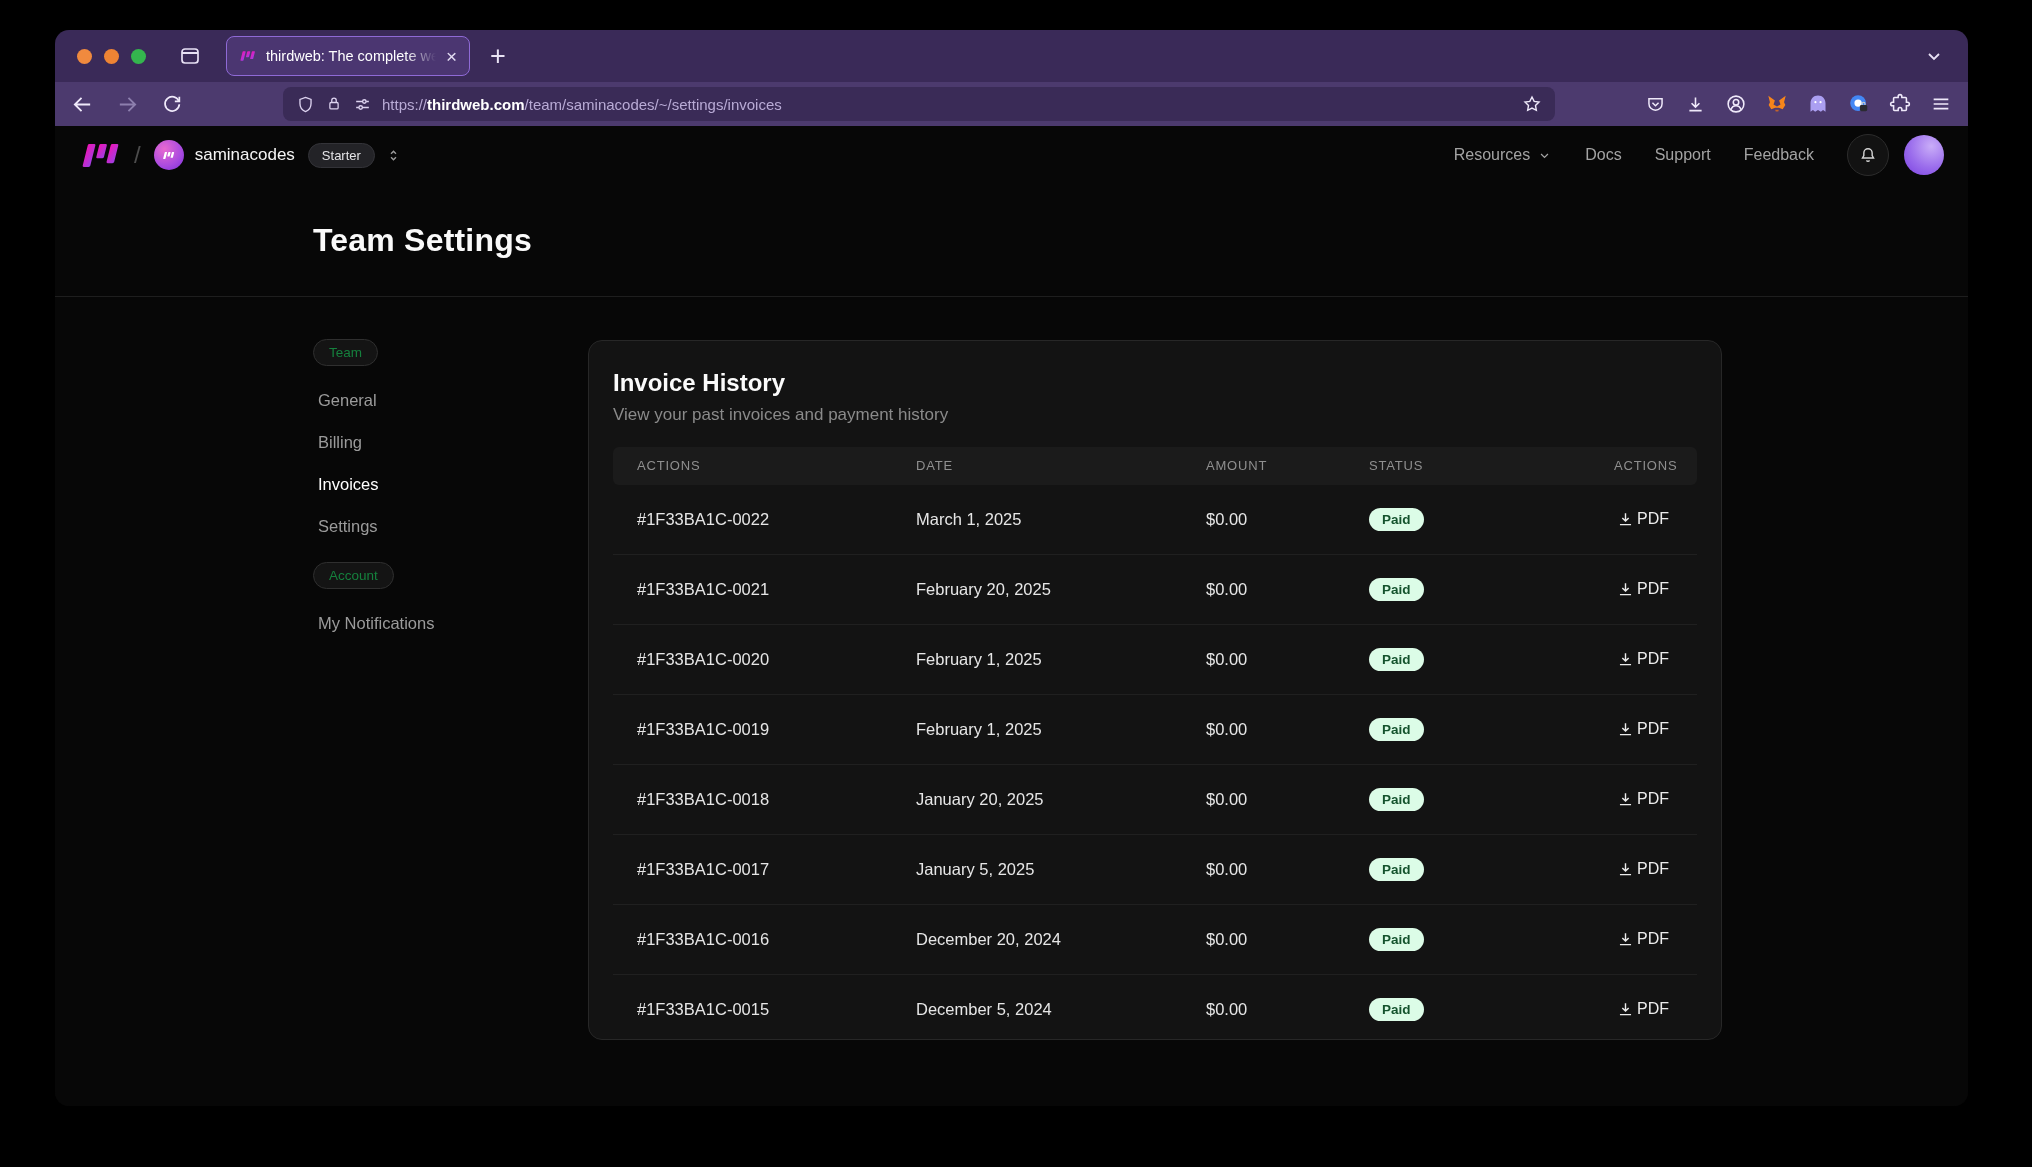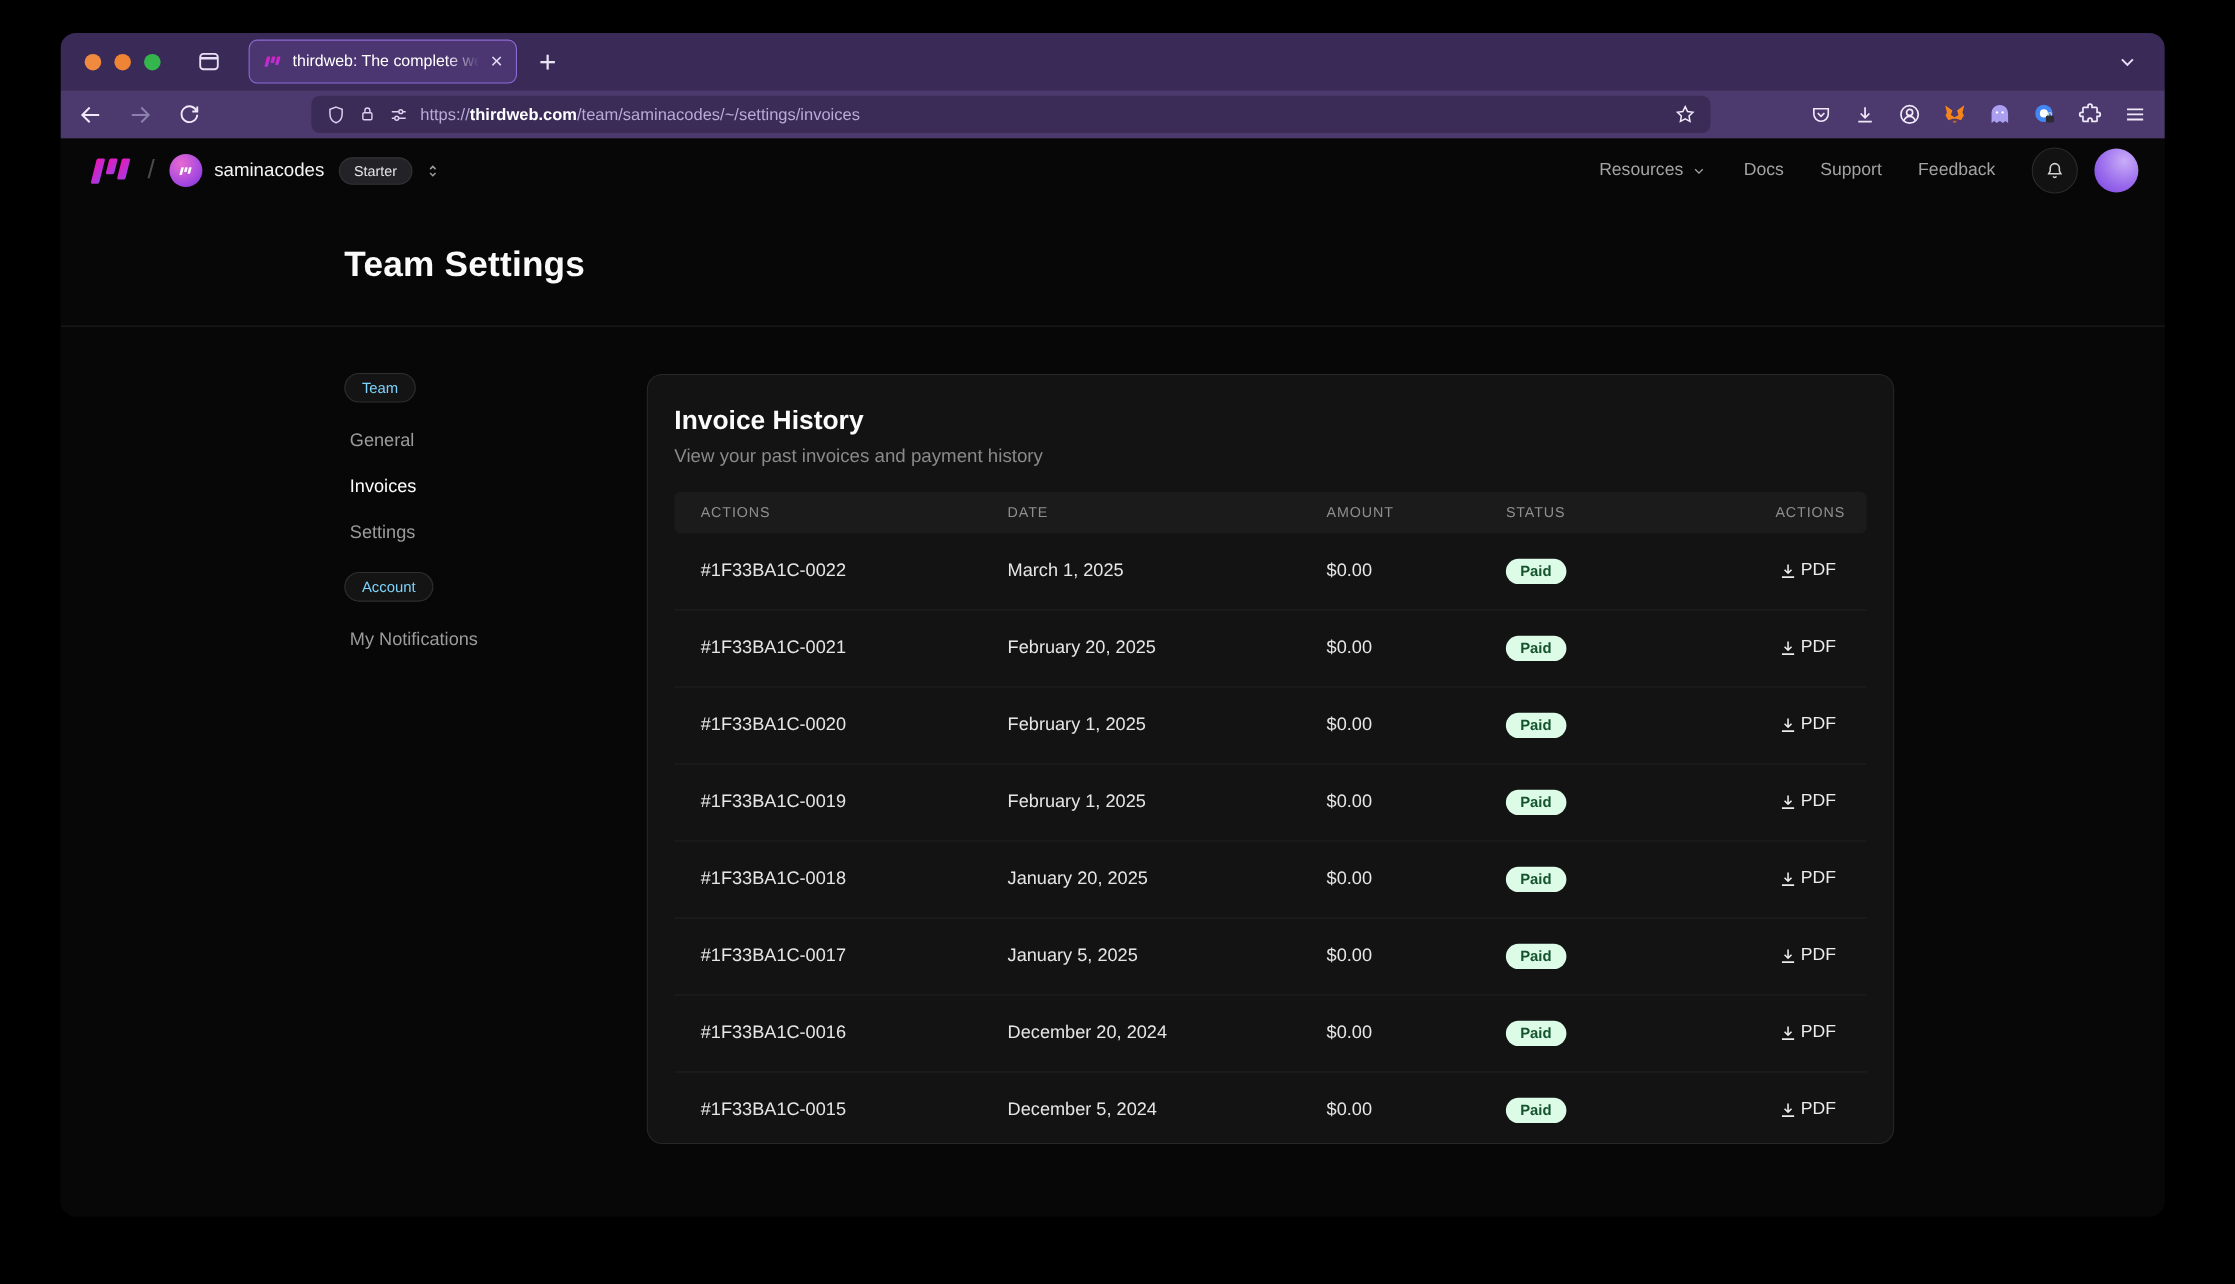--- a/index.html
+++ b/index.html
@@ -54,21 +54,21 @@
   .nav-tabs{display:flex;align-items:stretch;height:58px;padding:0 30px;border-bottom:1px solid #1e1e1e;gap:6px;}
   .nav-tab{display:flex;align-items:center;padding:0 11px;font-size:17px;color:#919191;position:relative;cursor:pointer;}
   .nav-tab.active{color:#fff;}
   .nav-tab.active::after{content:"";position:absolute;left:5px;right:5px;bottom:-1px;height:3px;background:#fff;border-radius:2px;}
 
   .page-hero{height:112px;border-bottom:1px solid #1e1e1e;display:flex;align-items:center;padding-left:258px;}
   .page-title{font-size:32px;font-weight:600;letter-spacing:.2px;color:#fafafa;}
 
   .content{position:relative;height:752px;}
   .sidebar{position:absolute;left:258px;top:42px;width:245px;}
-  .side-pill{display:inline-block;border:1px solid #2f2f2f;background:#141414;color:#7dd3fc;
+  .side-pill{display:inline-block;border:1px solid #2f2f2f;background:#141414;color:#15803d;
              font-size:13.5px;padding:5px 15px;border-radius:999px;}
   .side-pill.mt{margin-top:15px;}
   .side-item{margin-top:0;font-size:16.5px;color:#9b9b9b;height:42px;display:flex;align-items:center;
              cursor:pointer;padding-left:5px;}
   .side-item.first{margin-top:13px;}
   .side-item.active{color:#fff;}
 
   .card{position:absolute;left:533px;top:43px;width:1134px;height:700px;box-sizing:border-box;
         background:#131313;border:1px solid #272727;border-radius:14px;padding:28px 24px 0;overflow:hidden;}
   .card-title{font-size:24px;font-weight:700;color:#fbfbfb;line-height:1.15;}
@@ -300,21 +300,21 @@
           </span>
         </div>
       </div>
 
 
       <div class="page-hero">
         <span class="page-title">Team Settings</span>
       </div>
 
       <div class="content">
-        <div class="sidebar" id="sidebar"><div class="side-pill">Team</div><div class="side-item first">General</div><div class="side-item active">Invoices</div><div class="side-item">Settings</div><div class="side-pill mt">Account</div><div class="side-item first">My Notifications</div></div>
+        <div class="sidebar" id="sidebar"><div class="side-pill">Team</div><div class="side-item first">General</div><div class="side-item">Billing</div><div class="side-item active">Invoices</div><div class="side-item">Settings</div><div class="side-pill mt">Account</div><div class="side-item first">My Notifications</div></div>
 
         <div class="card">
           <div class="card-title">Invoice History</div>
           <div class="card-sub">View your past invoices and payment history</div>
           <div class="itable">
             <div class="thead" id="t-head">
                 <div class="th c0">ACTIONS</div>
                 <div class="th c1">DATE</div>
                 <div class="th c2">AMOUNT</div>
                 <div class="th c3">STATUS</div>

